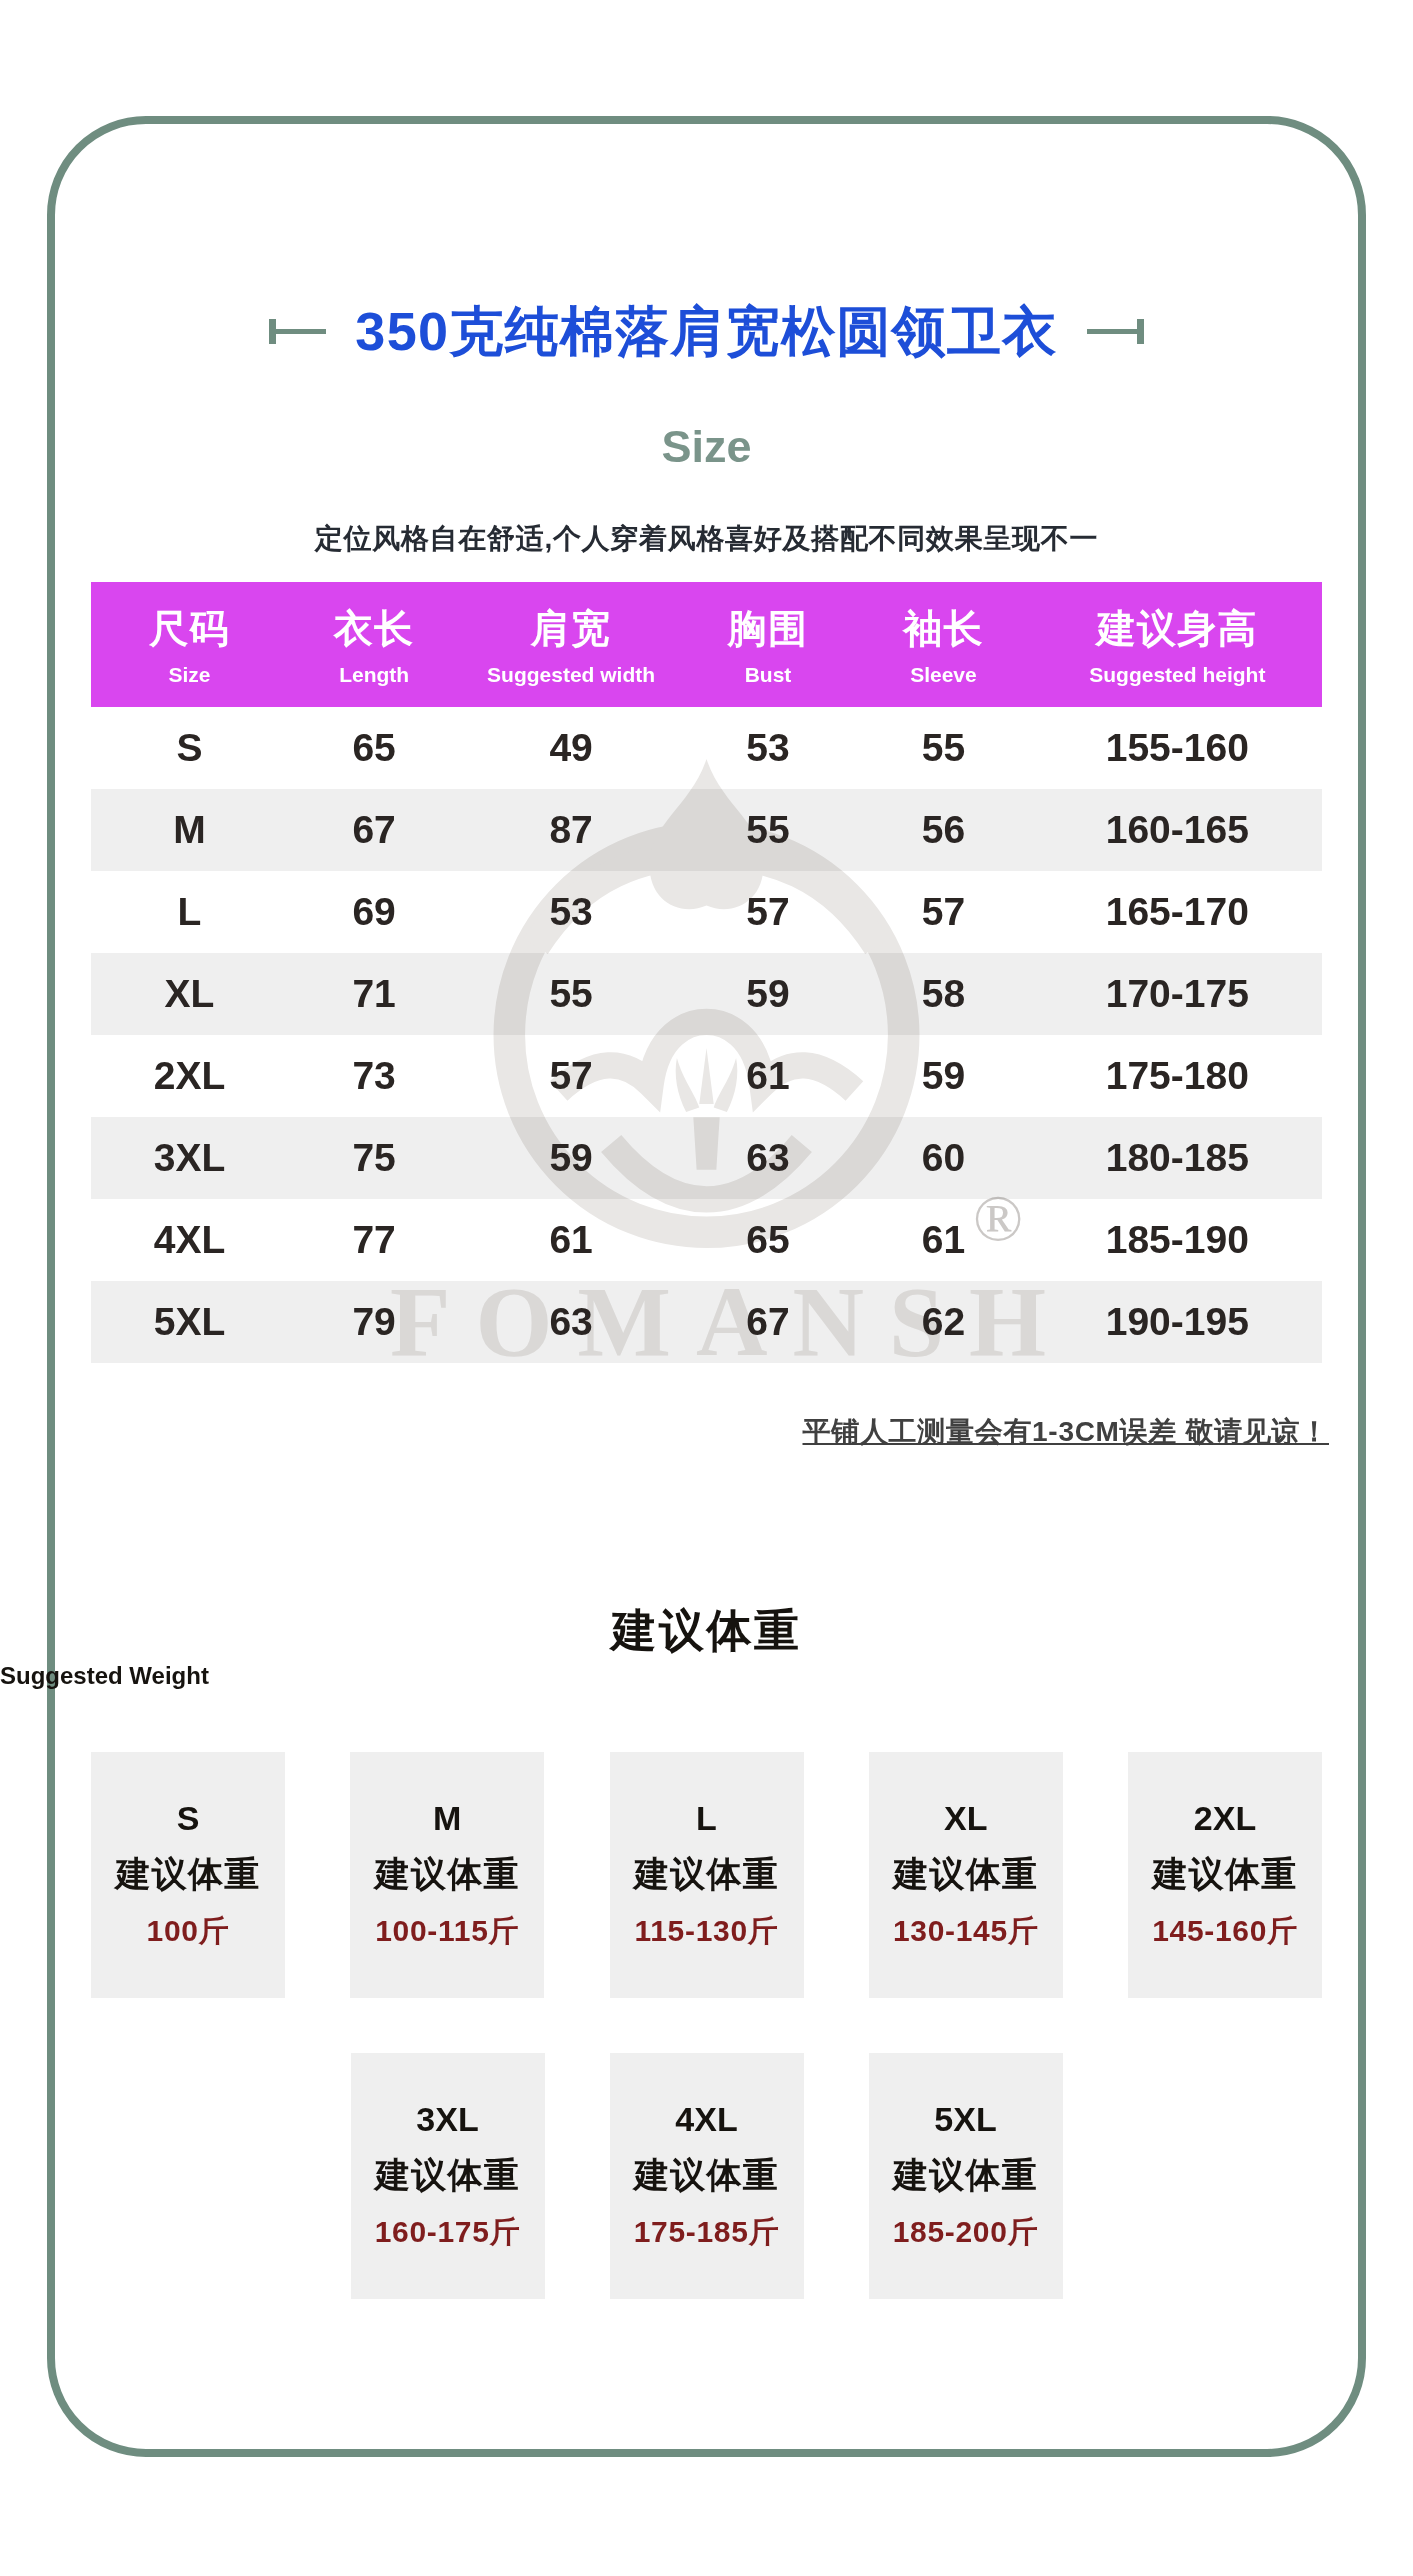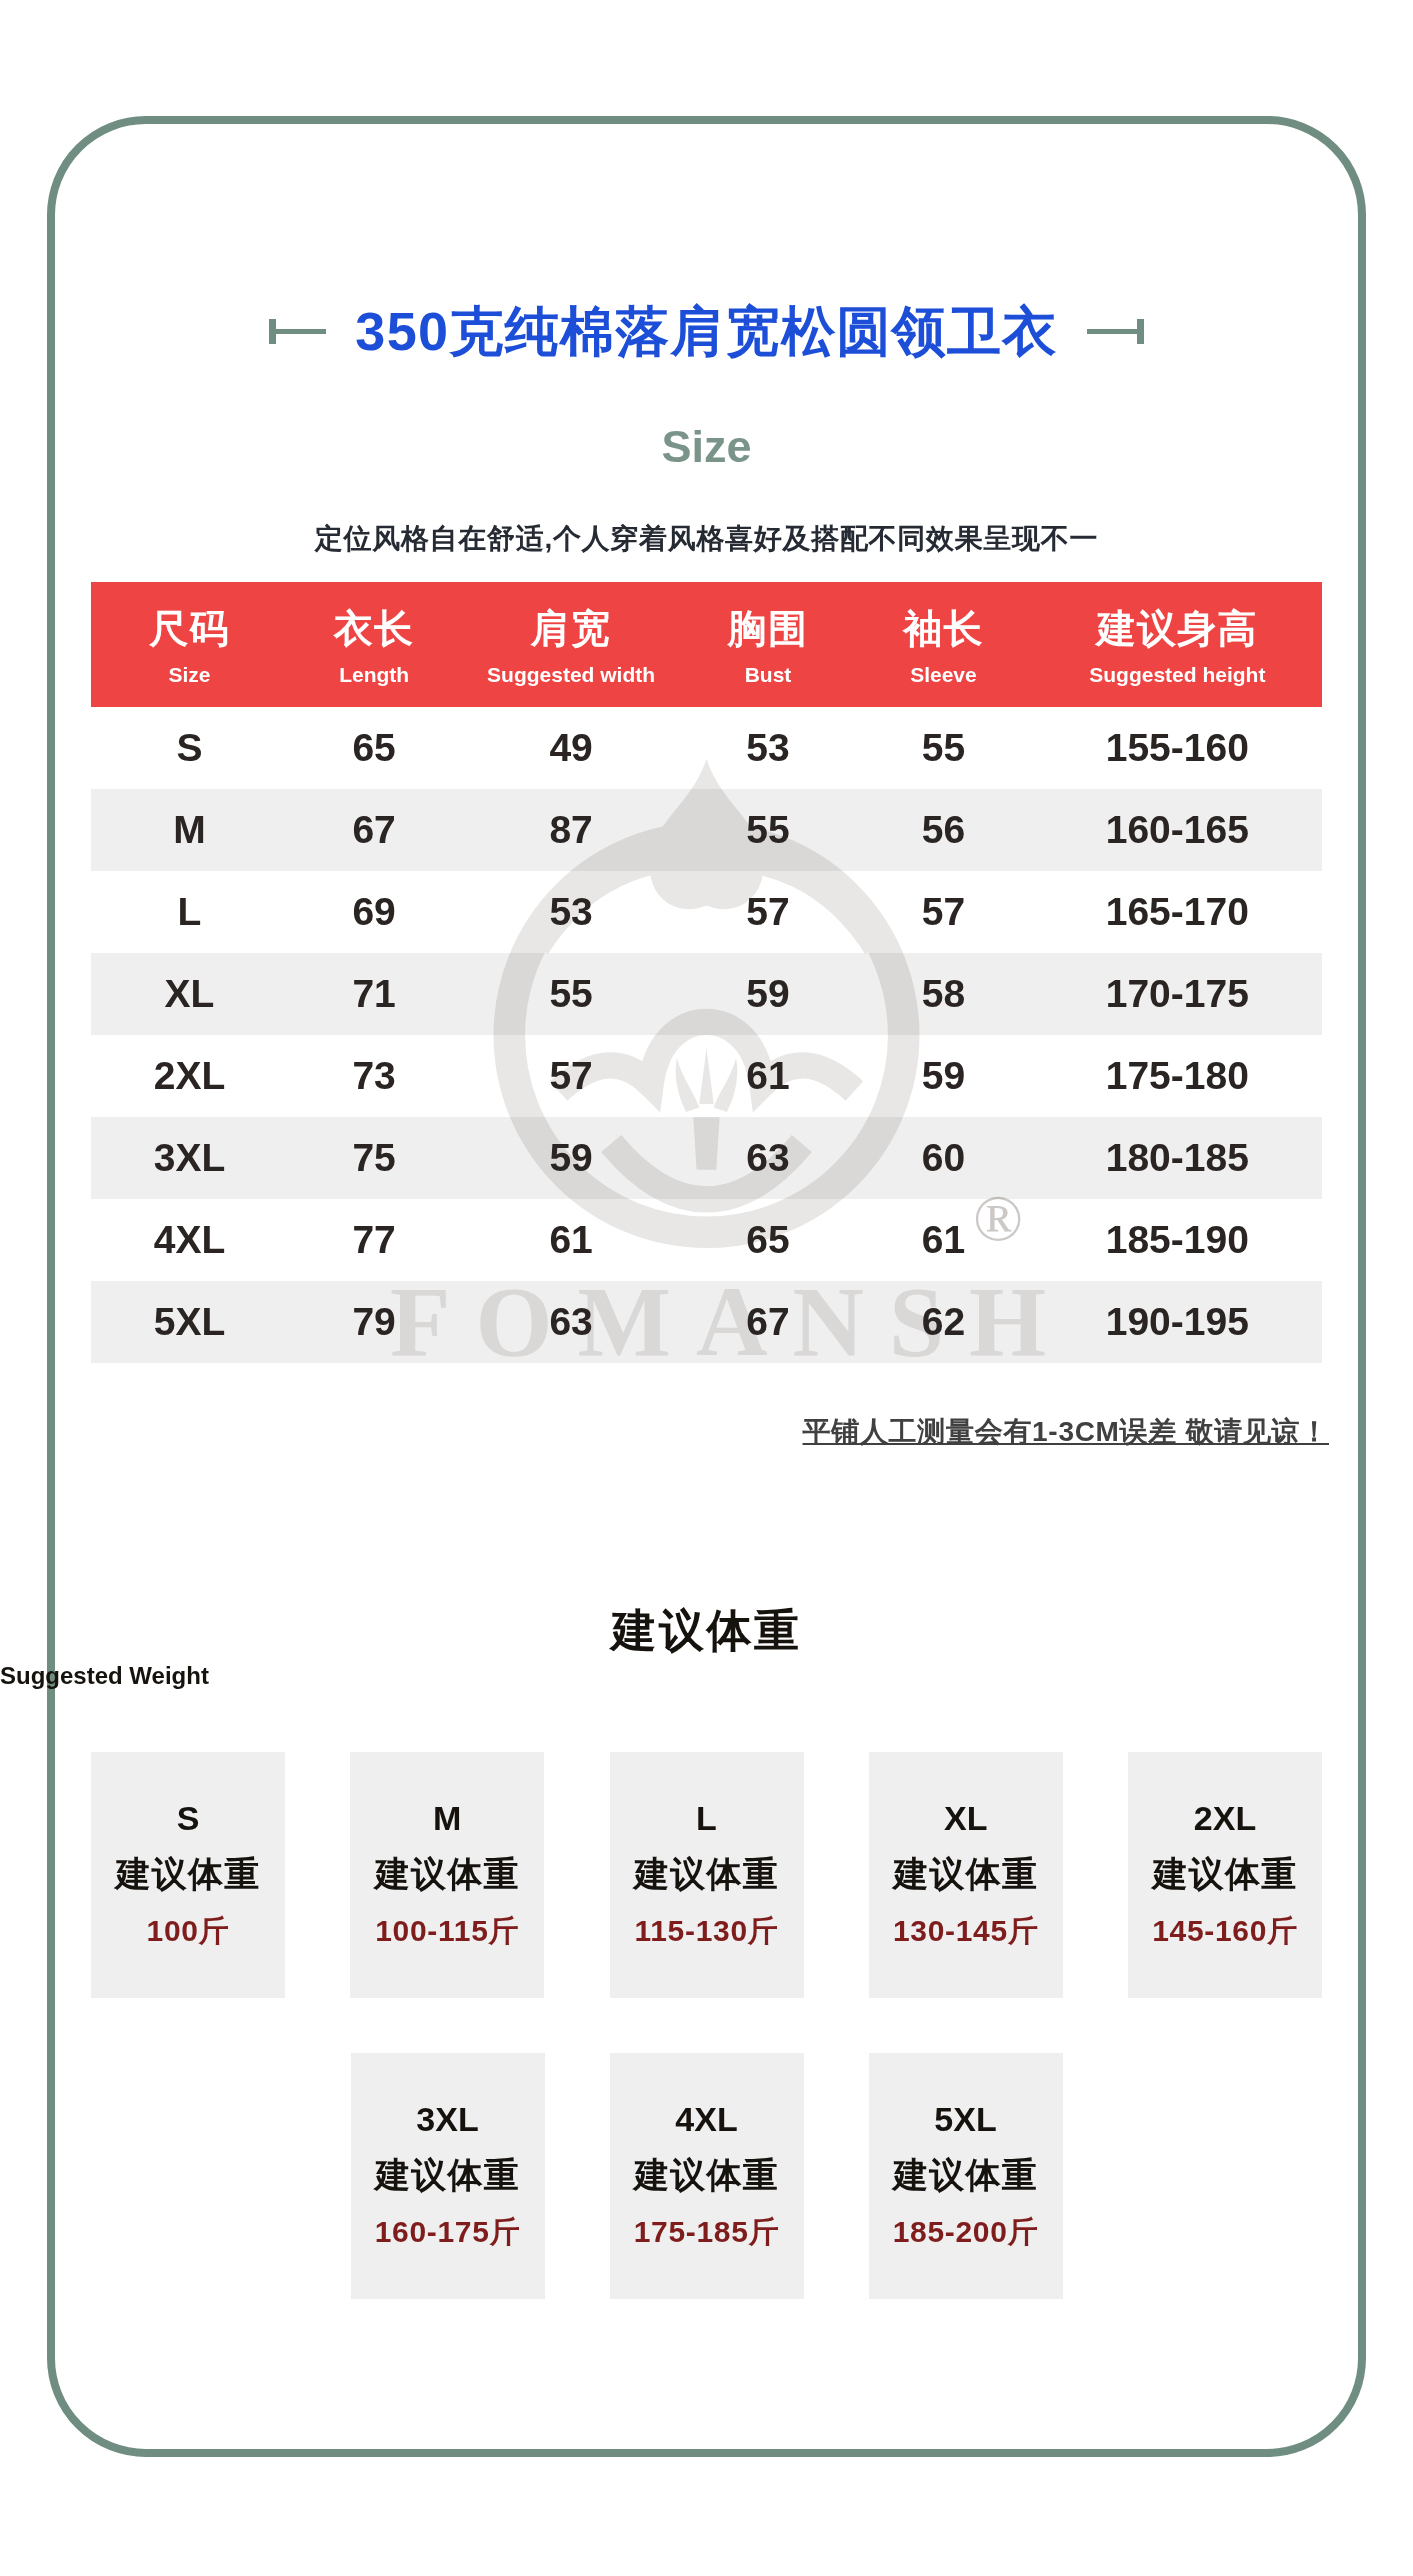--- a/index.html
+++ b/index.html
@@ -24,21 +24,21 @@
   .size-subtitle{position:absolute;left:0;top:488px;width:1413px;text-align:center;font-size:28px;font-weight:bold;color:#262B33;letter-spacing:0.7px;margin-top:32px;}
 
   
   .watermark{position:absolute;left:0;top:0;width:1413px;height:2576px;z-index:0;pointer-events:none;}
   .wm-crest{position:absolute;left:460px;top:749px;}
   .wm-brand{position:absolute;left:0;top:1272px;width:1413px;text-align:center;font-family:"Liberation Serif","DejaVu Serif",serif;font-size:99px;font-weight:bold;letter-spacing:25px;color:#E9E7E5;line-height:99px;padding-left:24px;}
   .wm-reg{position:absolute;left:973px;top:1180px;font-size:66px;color:#CBC8C6;font-family:"Liberation Serif","DejaVu Serif",serif;}
 
   
   .size-table{position:absolute;left:91px;top:582px;width:1231px;z-index:1;}
-  .t-header{display:flex;height:125px;background:#ef4444;color:#ffffff;}
+  .t-header{display:flex;height:125px;background:#d946ef;color:#ffffff;}
   .t-row{display:flex;height:82px;align-items:center;}
   .t-row.striped{background:rgba(0,0,0,0.062);}
   .hc{display:flex;flex-direction:column;justify-content:center;align-items:center;gap:6.6px;}
   .hc .zh{font-size:39px;font-weight:bold;letter-spacing:1.3px;}
   .hc .en{font-size:21px;font-weight:bold;}
   .cell{text-align:center;font-size:39px;font-weight:600;color:#2A2523;}
   .c0{width:16%;}.c1{width:14%;}.c2{width:18%;}.c3{width:14%;}.c4{width:14.5%;}.c5{width:23.5%;}
 
   .measure-note{position:absolute;right:84px;top:1413px;z-index:1;font-size:28px;font-weight:bold;color:#404040;letter-spacing:0.7px;text-decoration:underline;}
 

